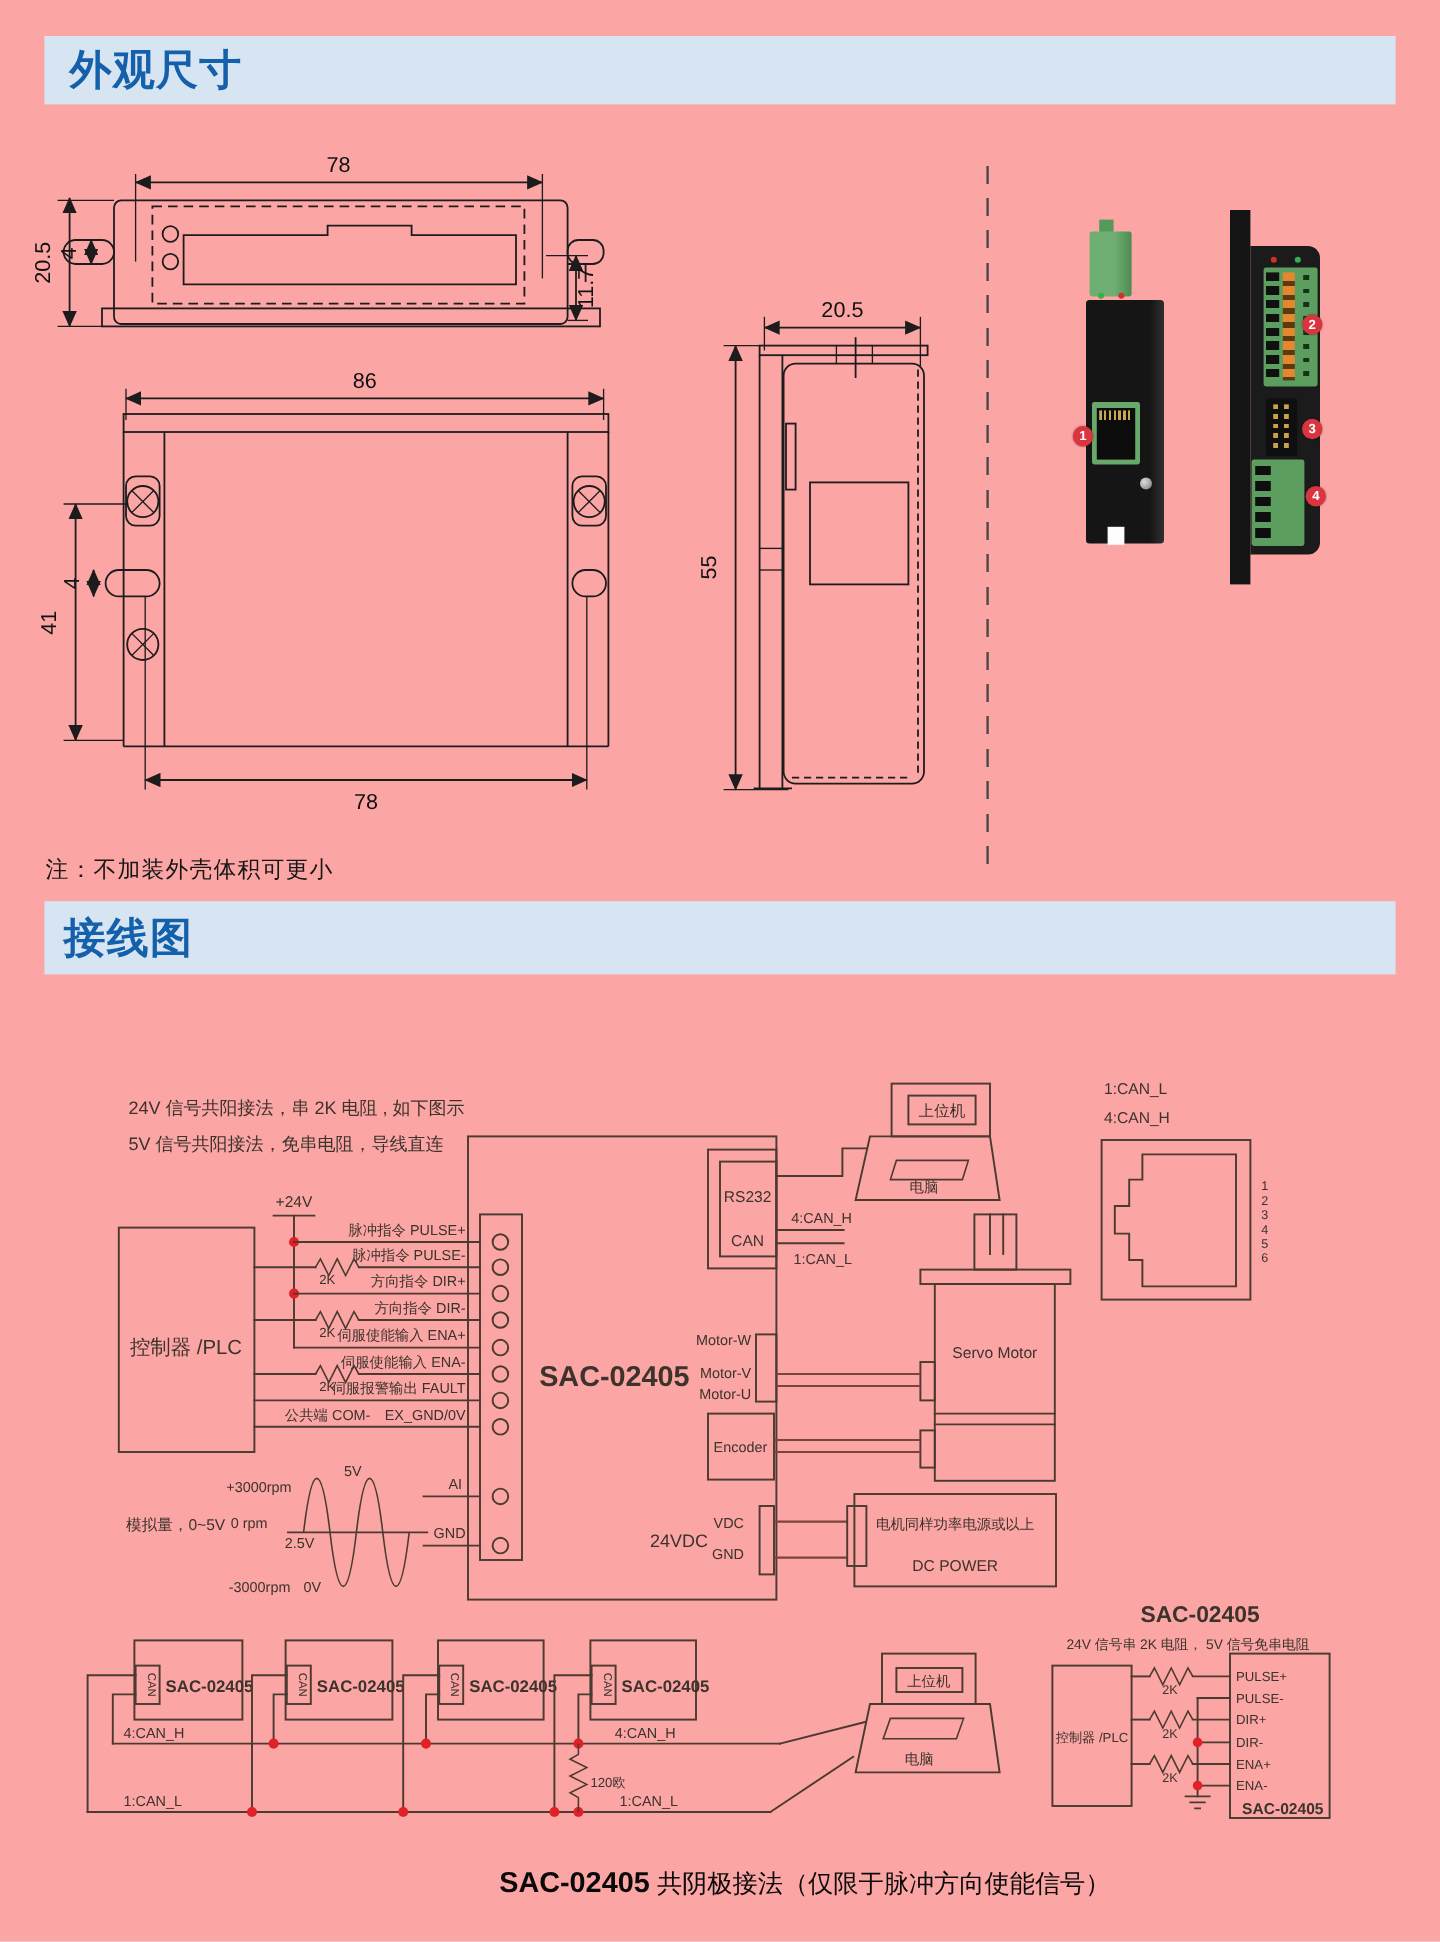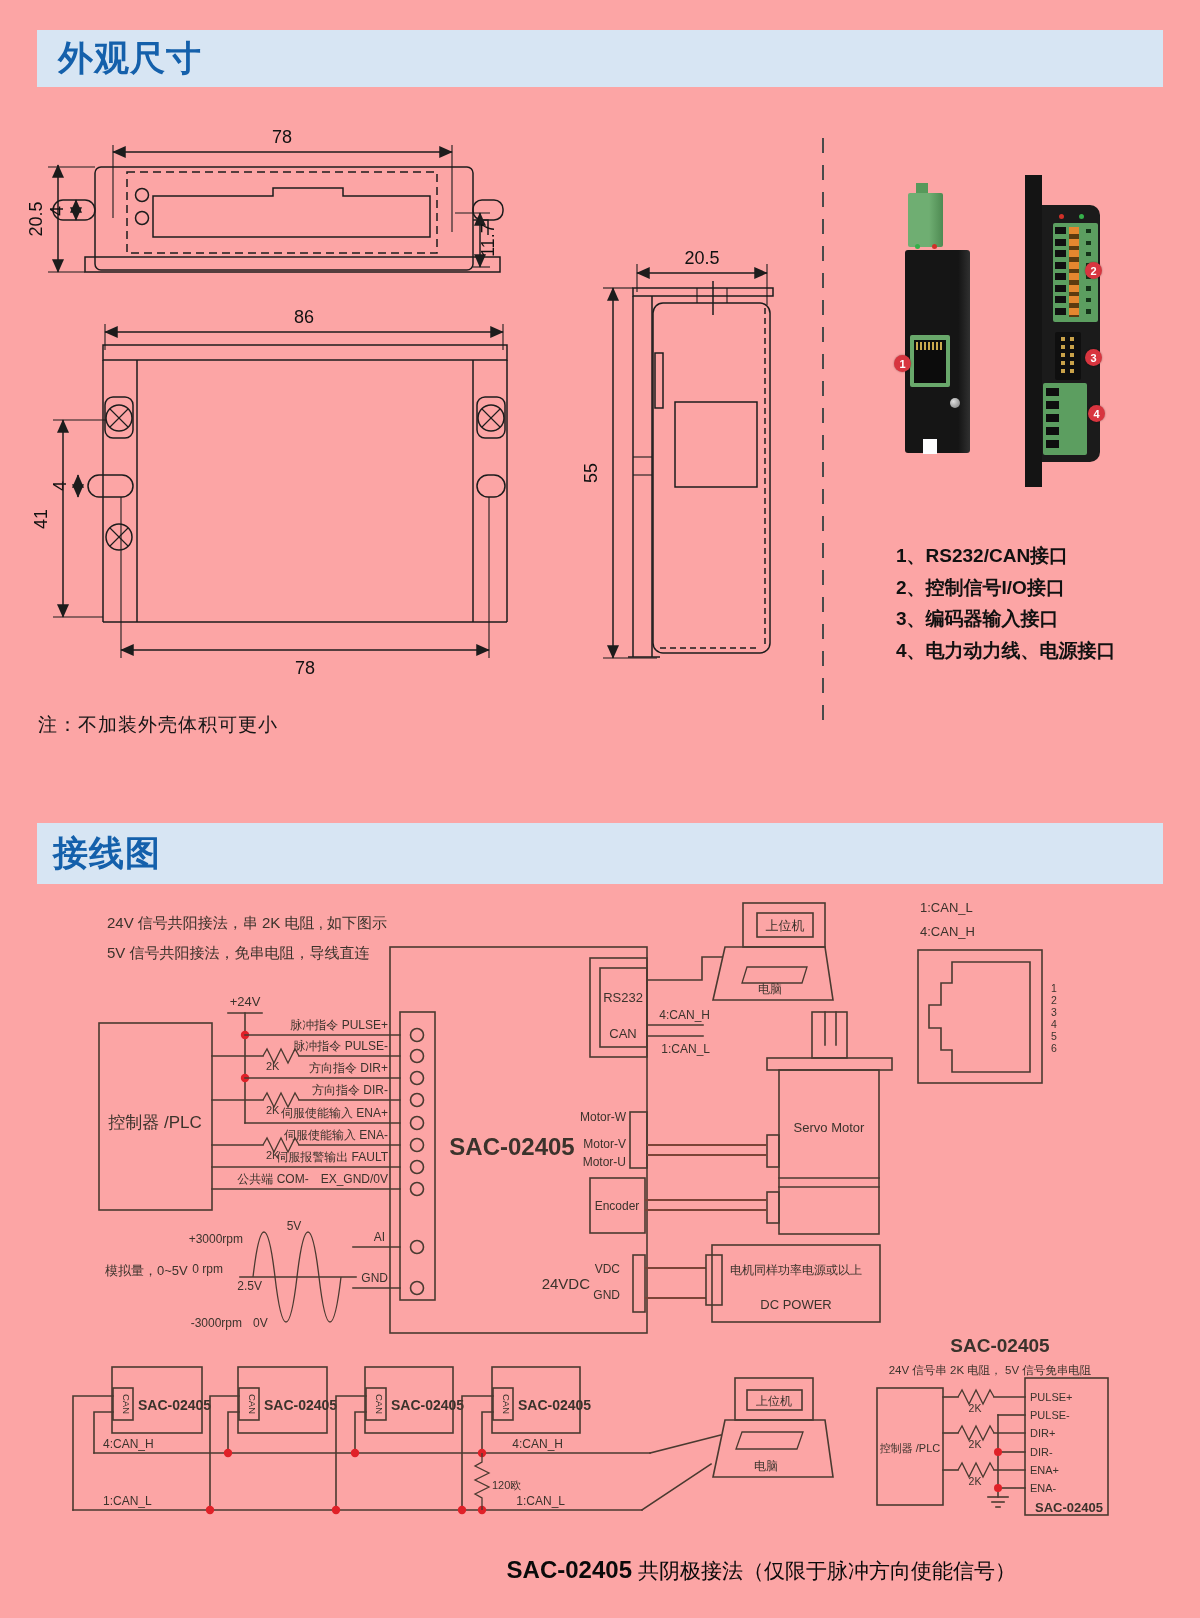--- a/index.html
+++ b/index.html
@@ -8,21 +8,21 @@
     background:#fca5a5; overflow:hidden;
     font-family:"Liberation Sans", sans-serif;
   }
   .band {
     position:absolute; left:37px; width:1126px; background:#d7e5f3;
     display:flex; align-items:center; justify-content:space-between;
     box-sizing:border-box; padding:0 85px 0 21px;
   }
   .band-title { font-size:35px; font-weight:bold; color:#1460ab; letter-spacing:1px; }
   #band1 { top:30px; height:57px; }
-  #band2 { top:823px; height:61px; padding-left:16px;text-align:right; }
+  #band2 { top:751px; height:61px; padding-left:16px;text-align:right; }
   .note-text { position:absolute; left:38px; top:712px; font-size:19px; color:#161616; letter-spacing:1px; }
   .legend { position:absolute; left:896px; top:540px; width:290px; }
   .legend-item { font-size:19px; font-weight:bold; color:#111; line-height:31.5px; white-space:nowrap; }
   .divider {
     position:absolute; left:822px; top:138px; width:2px; height:592px;
     background:repeating-linear-gradient(180deg,#4a4a4a 0 15px,transparent 15px 27px);
   }
   svg { position:absolute; overflow:visible; font-family:inherit; }
   #dims   { left:0; top:100px; }
   #wiring { left:0; top:860px; }
@@ -71,21 +71,21 @@
   .s-term2  { left:185px; top:220px; width:44px; height:72px; background:#5c9e60; border-radius:2px; }
   .s-holes2 { left:3px; top:5px; width:13px; height:64px; background:repeating-linear-gradient(180deg,#0e0e0e 0 8px,transparent 8px 13px); }
   .badge {
     width:17px; height:17px; border-radius:50%; background:#d8353f; color:#fff;
     font-size:11px; font-weight:bold; display:flex; align-items:center; justify-content:center;
     box-shadow:0 0 2px rgba(0,0,0,.4);
   }
   #bdg1 { left:36px;  top:192px; } #bdg2 { left:227px; top:99px; }
   #bdg3 { left:227px; top:186px; } #bdg4 { left:230px; top:242px; }
 
-  .caption { position:absolute; left:416px; top:1556px; width:600px; text-align:right; color:#0a0a0a; white-space:nowrap; }
+  .caption { position:absolute; left:416px; top:1556px; width:600px; text-align:left; color:#0a0a0a; white-space:nowrap; }
   .caption .model { font-size:24px; font-weight:bold; }
   .caption .rest  { font-size:21px; margin-left:6px; }
 </style>
 </head>
 <body>
 
 <div class="page">
 
   <div class="band" id="band1">
     <span class="band-title">外观尺寸</span>
@@ -229,26 +229,20 @@
     <div class="s-term2">
       <div class="s-holes2"></div>
     </div>
 
     <div class="badge" id="bdg1">1</div>
     <div class="badge" id="bdg2">2</div>
     <div class="badge" id="bdg3">3</div>
     <div class="badge" id="bdg4">4</div>
   </div>
 
-  <div class="legend">
-    <div class="legend-item">1、RS232/CAN接口</div>
-    <div class="legend-item">2、控制信号I/O接口</div>
-    <div class="legend-item">3、编码器输入接口</div>
-    <div class="legend-item">4、电力动力线、电源接口</div>
-  </div>
 
   <div class="note-text">注：不加装外壳体积可更小</div>
 
   <div class="band" id="band2">
     <span class="band-title">接线图</span>
   </div>
 
   <svg id="wiring" width="1200" height="680" viewBox="0 860 1200 680">
 
     <text class="wt t15" x="107" y="928">24V 信号共阳接法，串 2K 电阻 , 如下图示</text>

